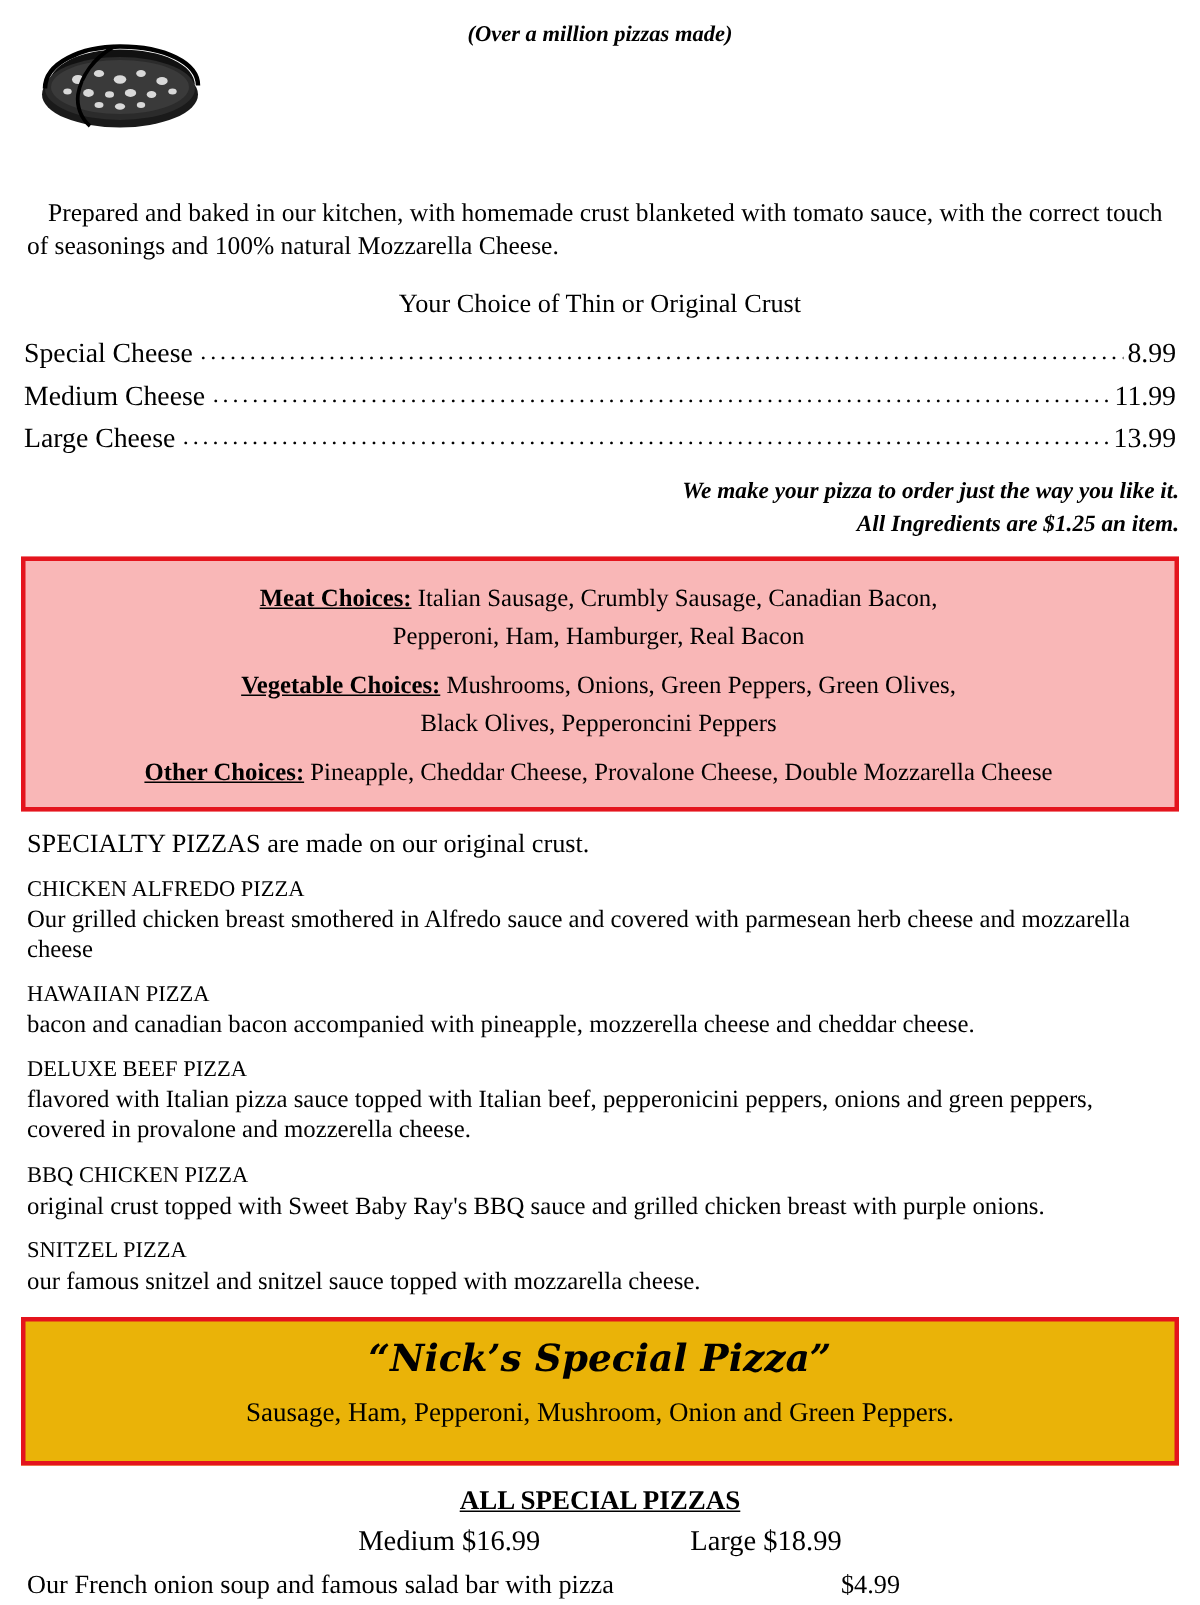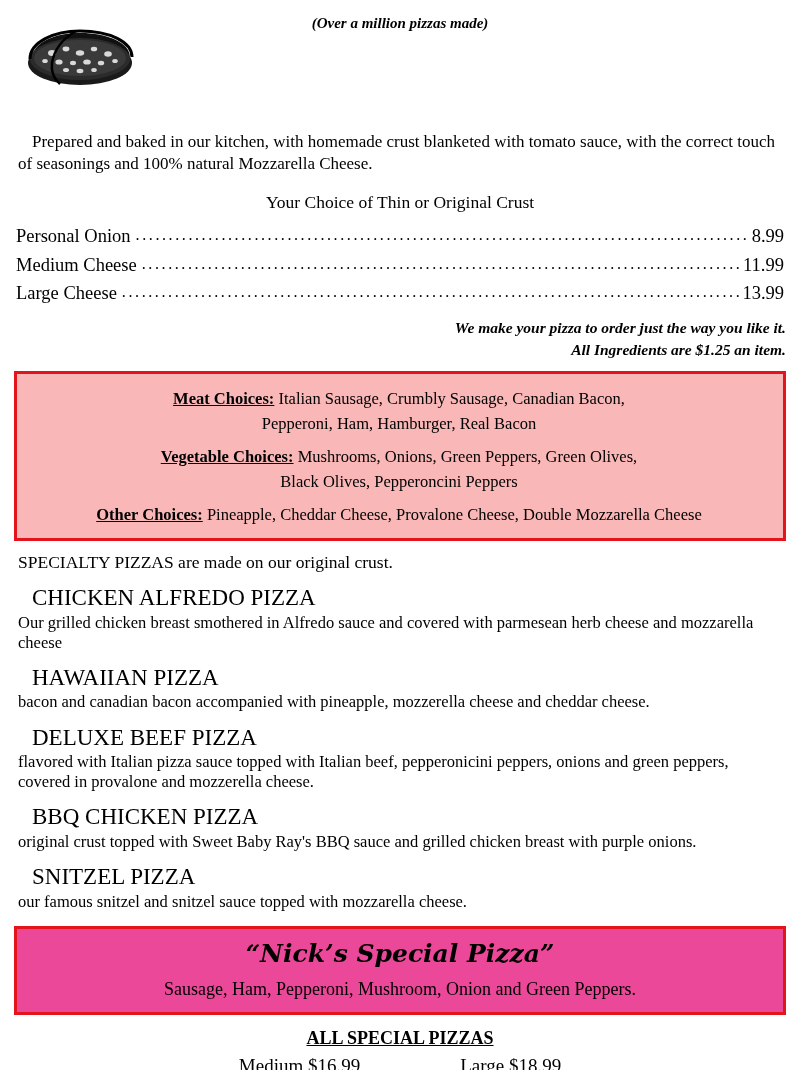--- a/index.html
+++ b/index.html
@@ -124,36 +124,35 @@
     text-decoration: underline;
   }
 
   
   .specialty-intro {
     font-size: 17.5px;
     margin: 11px 4px 0 4px;
   }
   .spec-item { margin: 11px 4px 0 4px; }
   .spec-name {
-    font-size: 23px;
+    font-size: 15px;
     line-height: 1.2;
-    margin-left: 14px;
   }
   .spec-desc {
     font-size: 16.5px;
     line-height: 1.22;
     margin-top: 1px;
   }
 
   
   .nicks-box {
     margin: 14px 0 0 0;
     border: 3px solid #e4141d;
-    background: #ec4899;
-    padding: 10px 10px 12px 10px;
+    background: #eab308;
+    padding: 10px 10px 22px 10px;
     text-align: center;
   }
   .nicks-title {
     font-family: "DejaVu Serif", serif;
     font-style: italic;
     font-weight: bold;
     font-size: 25px;
     line-height: 1.2;
   }
   .nicks-desc {
@@ -226,21 +225,21 @@
   </div>
 
   <div class="intro">
     <span class="indent">Prepared and baked in our kitchen, with homemade crust blanketed with tomato sauce, with the</span>
     <span>correct touch of seasonings and 100% natural Mozzarella Cheese.</span>
   </div>
   <div class="crust-choice">Your Choice of Thin or Original Crust</div>
 
   <div class="prices">
     <div class="price-row">
-      <span class="name">Personal Onion</span>
+      <span class="name">Special Cheese</span>
       <span class="dots">.................................................................................................................</span>
       <span class="price">8.99</span>
     </div>
     <div class="price-row">
       <span class="name">Medium Cheese</span>
       <span class="dots">.................................................................................................................</span>
       <span class="price">11.99</span>
     </div>
     <div class="price-row">
       <span class="name">Large Cheese</span>

